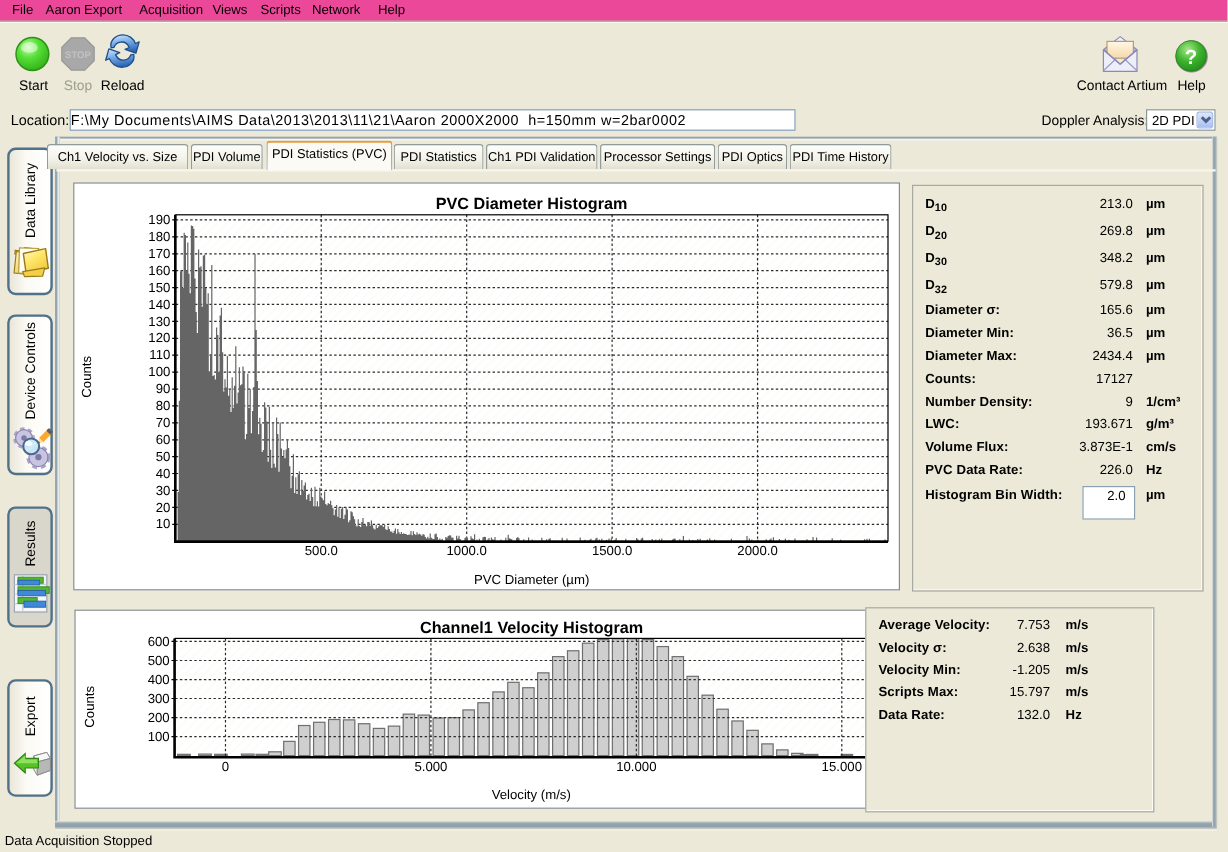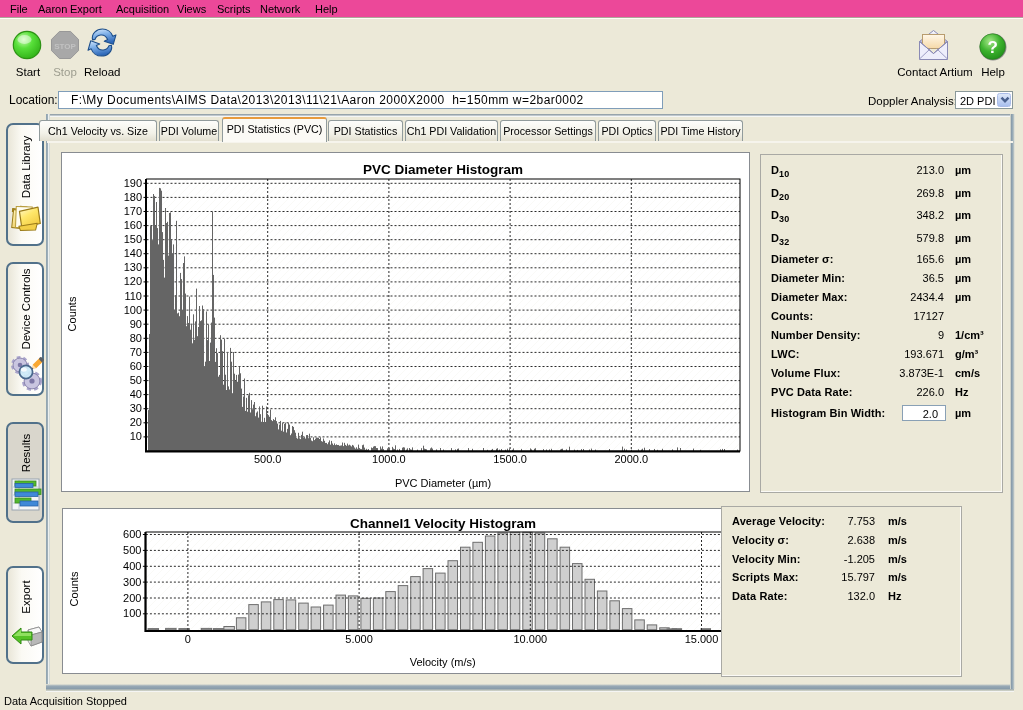--- a/index.html
+++ b/index.html
@@ -1,20 +1,20 @@
 <!DOCTYPE html>
 <html><head><meta charset="utf-8"><style>
 *{margin:0;padding:0;box-sizing:border-box}
 html,body{width:1023px;height:710px;overflow:hidden}
 body{font-family:"Liberation Sans",sans-serif;font-size:11px;background:#ece9d8;position:relative;color:#000}
 .abs{position:absolute}
 .menu{position:absolute;top:0;left:0;width:1023px;height:18px;background:#ec4899;border-bottom:1px solid #aca899;box-shadow:0 1px 0 #fffef6}
 .menu span{position:absolute;top:3px}
 .tool-label{position:absolute;top:66px;font-size:11.5px;text-align:center}
-.loc-input{position:absolute;left:58px;top:91px;width:605px;height:18px;background:#fff;border:1px solid #7f9db9;font-size:12px;letter-spacing:0.45px;line-height:16px;padding-left:12px;white-space:nowrap;overflow:hidden}
+.loc-input{position:absolute;left:58px;top:91px;width:605px;height:18px;background:#fff;border:1px solid #7f9db9;font-size:12px;letter-spacing:0.45px;line-height:16px;padding-left:0;white-space:nowrap;overflow:hidden}
 .combo{position:absolute;left:955px;top:91px;width:58px;height:18px;background:#fff;border:1px solid #8a9899}
 .combo .txt{position:absolute;left:4px;top:2.5px;font-size:11px}
 .combo .btn{position:absolute;right:1px;top:1px;width:14px;height:14px;background:linear-gradient(180deg,#dde7f9 0%,#bfd0f2 60%,#a9bfee 100%);border:1px solid #aabce8;border-radius:2.5px}
 .tabctl{position:absolute;left:46px;top:114px;width:968px;height:575px;background:#ece9d8;border:1px solid #9aa0a8;border-top:1px solid #aab0b8}
 .tab{position:absolute;top:120px;height:21px;white-space:nowrap;background:linear-gradient(180deg,#fdfdfb 0%,#f3f2e9 60%,#e2dfd0 100%);border:1px solid #919b9c;border-bottom:none;border-radius:3px 3px 0 0;font-size:10.7px;text-align:center;line-height:20px;z-index:2}
 .tab.active{top:117px;height:25px;background:#fbfaf5;border-top:2px solid #e89b3d;line-height:21px;z-index:3}
 .pagetop{position:absolute;left:47px;top:141px;width:966px;height:2px;background:#f6f4ec;z-index:2}
 .panel-white{position:absolute;background:#fff;border:1px solid #888c91}
 .gbox{position:absolute;background:#ece9d8;border:1px solid #a9a9a4;box-shadow:inset -1px -1px 0 #fbfaf6}
 .srow{position:absolute;width:100%}
@@ -371,21 +371,21 @@
     </div>
 <div class="srow" style="top:231px">
       <b>PVC Data Rate:</b>
       <span class="val">226.0</span>
       <span class="unit">Hz</span>
     </div>
 <div class="srow" style="top:252px">
       <b>Histogram Bin Width:</b>
       <span class="unit">µm</span>
     </div>
-<div style="position:absolute;left:141px;top:250px;width:44px;height:16px;background:#fff;border:1px solid #89a0b5;font-size:11px;text-align:right;padding:2px 7px 0 0">2.0</div>
+<div style="position:absolute;left:141px;top:250px;width:44px;height:28px;background:#fff;border:1px solid #89a0b5;font-size:11px;text-align:right;padding:2px 7px 0 0">2.0</div>
 </div>
 <div class="gbox" style="left:721px;top:506px;width:241px;height:171px">
 <div class="srow" style="top:8px">
       <b>Average Velocity:</b>
       <span class="val2">7.753</span>
       <span class="unit2">m/s</span>
     </div>
 <div class="srow" style="top:27px">
       <b>Velocity σ:</b>
       <span class="val2">2.638</span>

